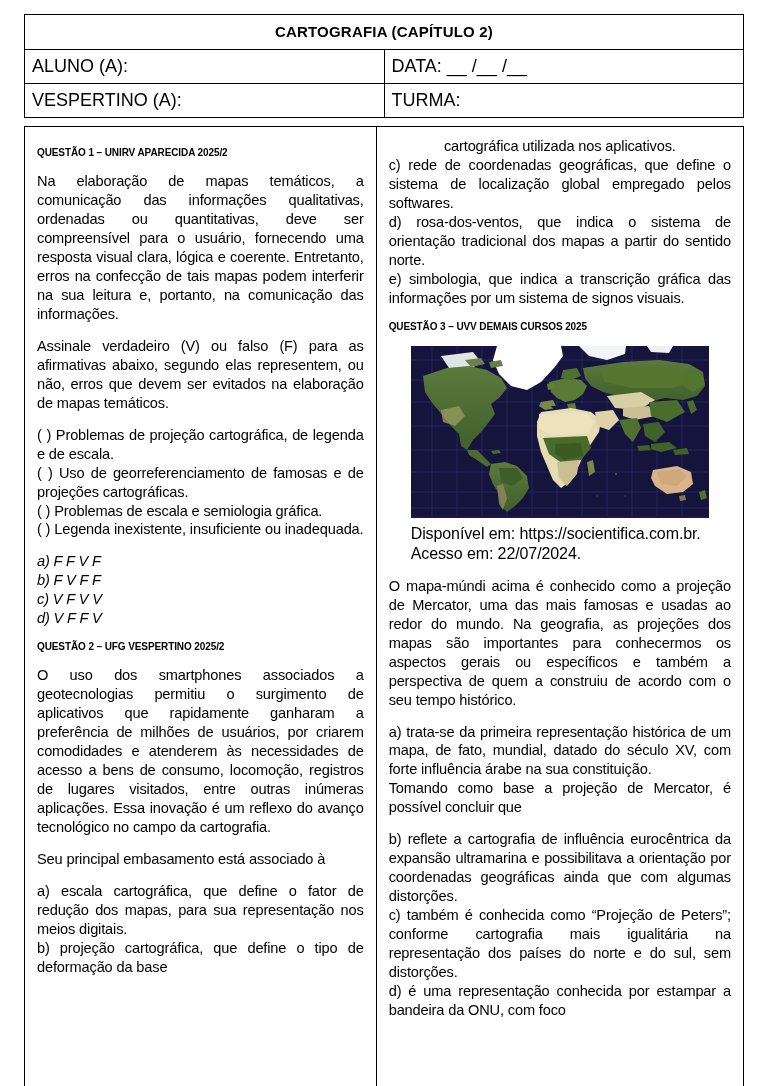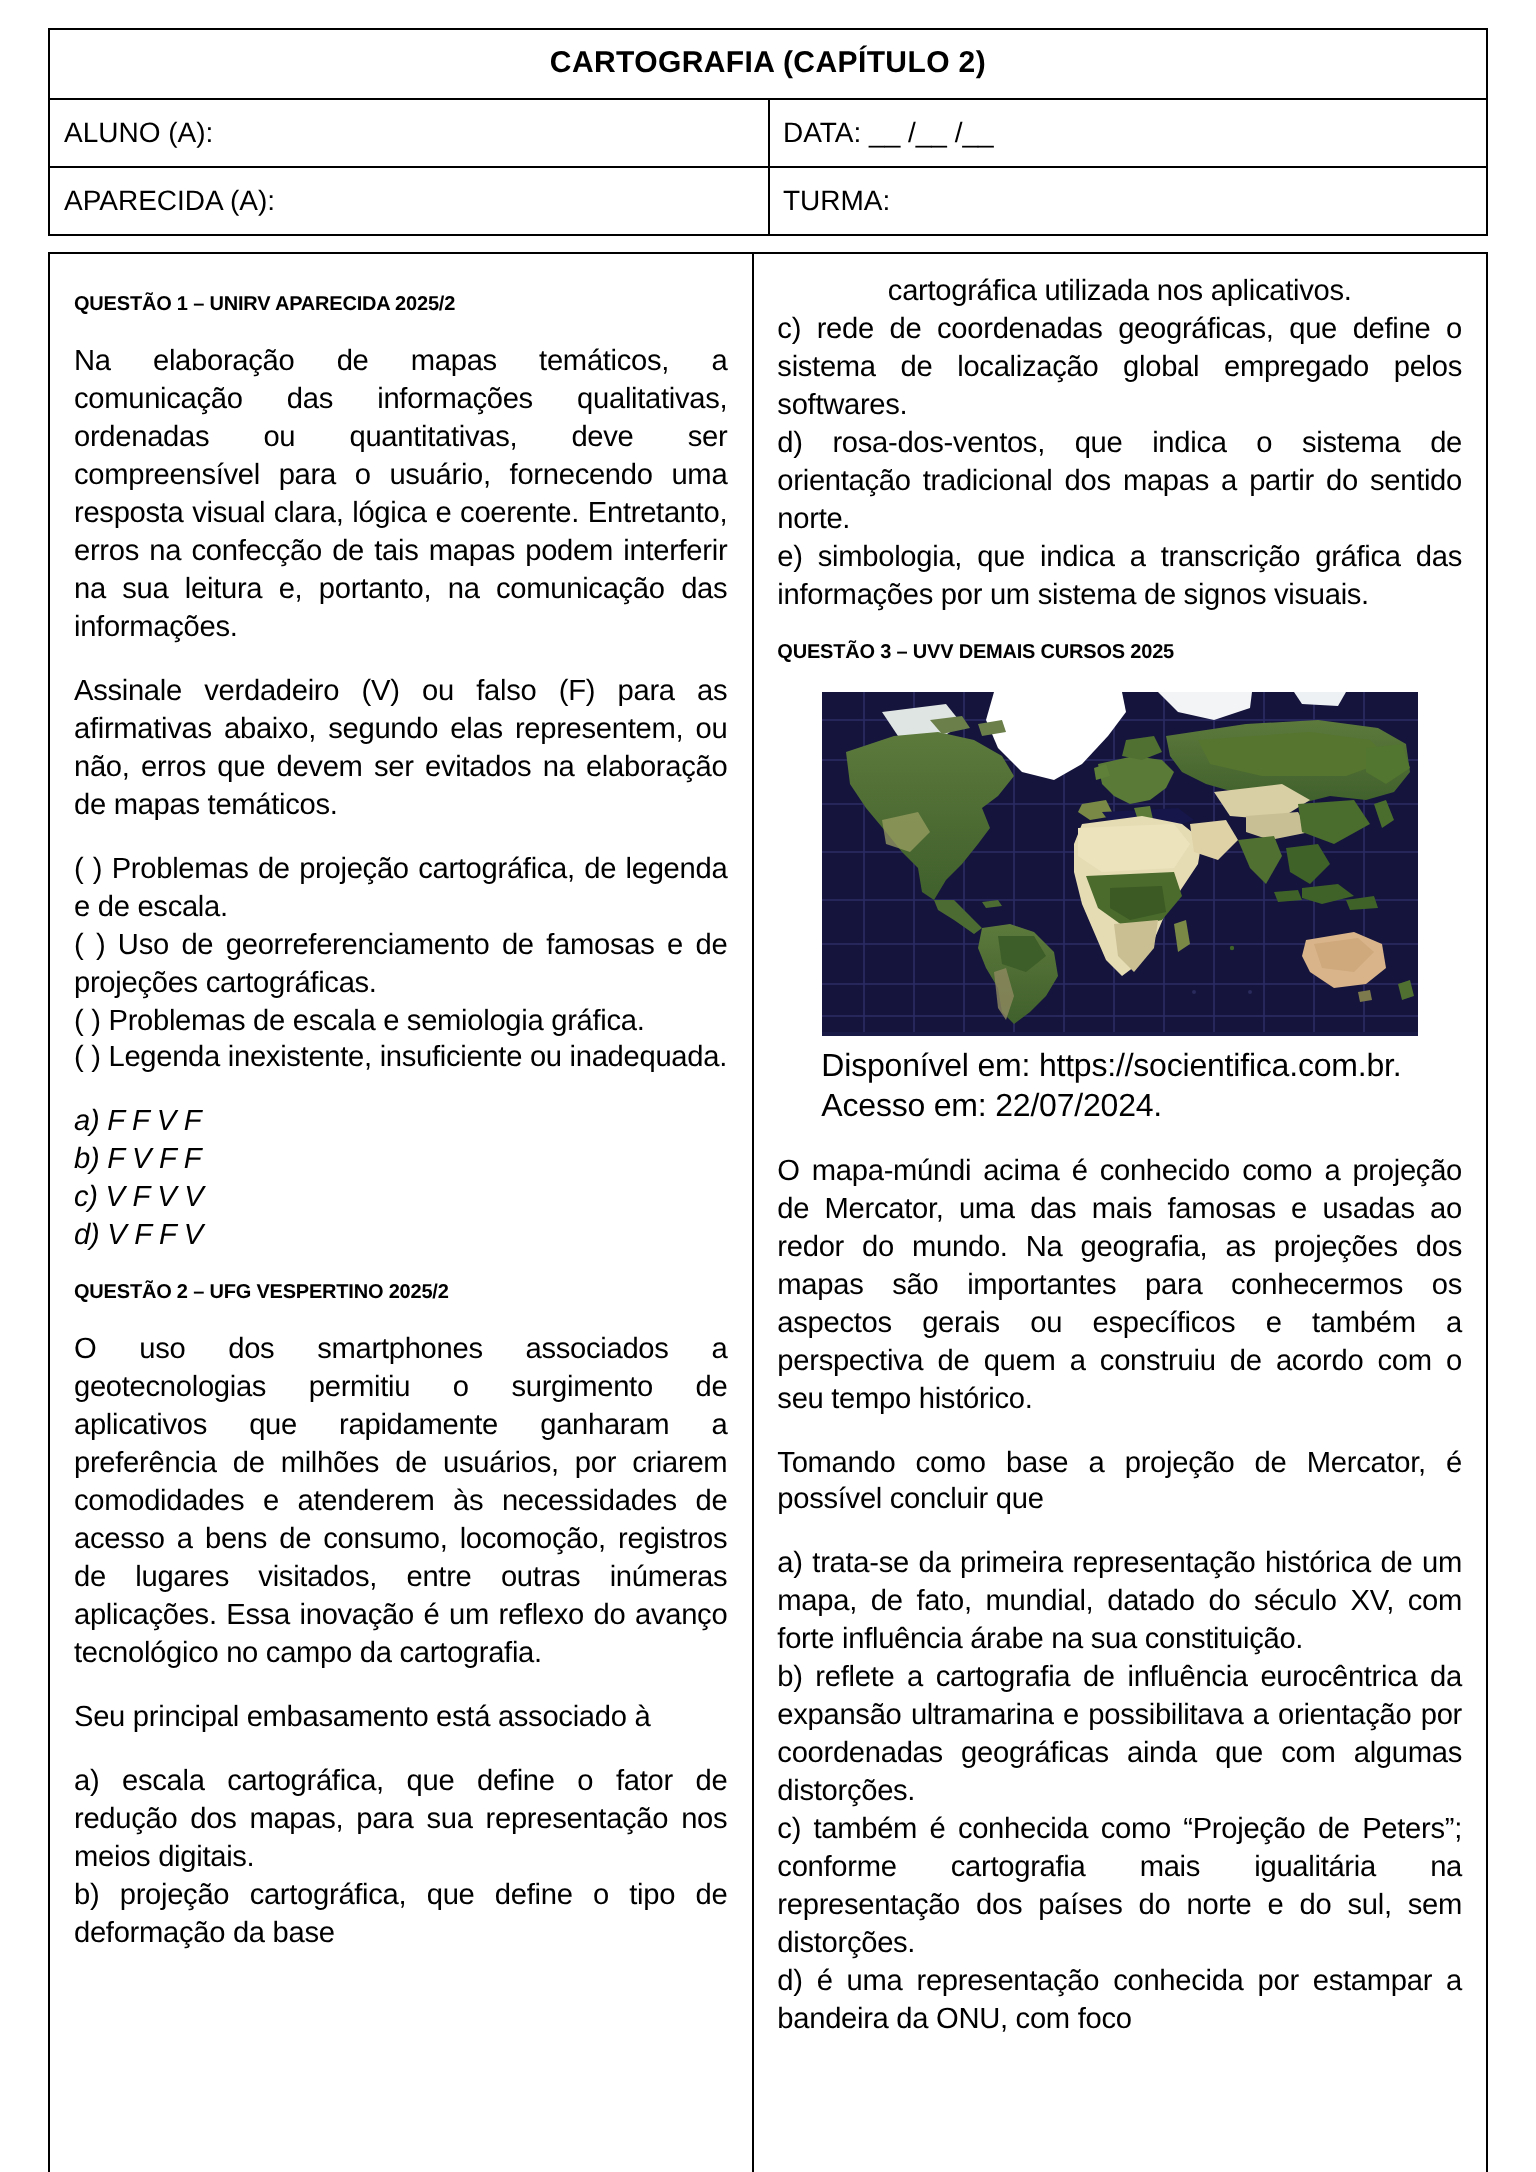--- a/index.html
+++ b/index.html
@@ -25,21 +25,21 @@
 
   
   .header-table {
     width: 100%;
     border-collapse: collapse;
     table-layout: fixed;
   }
   .header-table td {
     border: 1.6px solid #000;
     padding: 4px 7px;
-    font-size: 14px;
+    font-size: 18px;
     line-height: 1.15;
     vertical-align: middle;
     height: 25px;
   }
   .header-table td.title-cell {
     text-align: center;
     font-weight: bold;
     font-size: 15px;
     letter-spacing: 0.2px;
     height: 26px;
@@ -133,21 +133,21 @@
   <table class="header-table">
     <tbody>
       <tr>
         <td class="title-cell" colspan="2">CARTOGRAFIA (CAPÍTULO 2)</td>
       </tr>
       <tr>
         <td class="col-wide">ALUNO (A):</td>
         <td class="col-narrow">DATA: __ /__ /__</td>
       </tr>
       <tr>
-        <td class="col-wide">APARECIDA (A):</td>
+        <td class="col-wide">VESPERTINO (A):</td>
         <td class="col-narrow">TURMA:</td>
       </tr>
     </tbody>
   </table>
 
   <div class="content-box">
 
     <div class="col col-left">
 
       <div class="q-title">QUESTÃO 1 – UNIRV APARECIDA 2025/2</div>
@@ -326,23 +326,23 @@
             <circle cx="214" cy="150" r="1" fill="#2a2a5c"></circle>
             <circle cx="186" cy="150" r="1" fill="#2a2a5c"></circle>
           </g>
         </svg>
       </div>
 
       <div class="caption">Disponível em: https://socientifica.com.br. Acesso em: 22/07/2024.</div>
 
       <p class="body">O mapa-múndi acima é conhecido como a projeção de Mercator, uma das mais famosas e usadas ao redor do mundo. Na geografia, as projeções dos mapas são importantes para conhecermos os aspectos gerais ou específicos e também a perspectiva de quem a construiu de acordo com o seu tempo histórico.</p>
 
+      <p class="body tight">a) trata-se da primeira representação histórica de um mapa, de fato, mundial, datado do século XV, com forte influência árabe na sua constituição.</p>
+
       <p class="body">Tomando como base a projeção de Mercator, é possível concluir que</p>
-
-      <p class="body tight">a) trata-se da primeira representação histórica de um mapa, de fato, mundial, datado do século XV, com forte influência árabe na sua constituição.</p>
 
       <p class="body tight">b) reflete a cartografia de influência eurocêntrica da expansão ultramarina e possibilitava a orientação por coordenadas geográficas ainda que com algumas distorções.</p>
 
       <p class="body tight">c) também é conhecida como “Projeção de Peters”; conforme cartografia mais igualitária na representação dos países do norte e do sul, sem distorções.</p>
 
       <p class="body tight">d) é uma representação conhecida por estampar a bandeira da ONU, com foco</p>
     </div>
   </div>
 </div>
 

